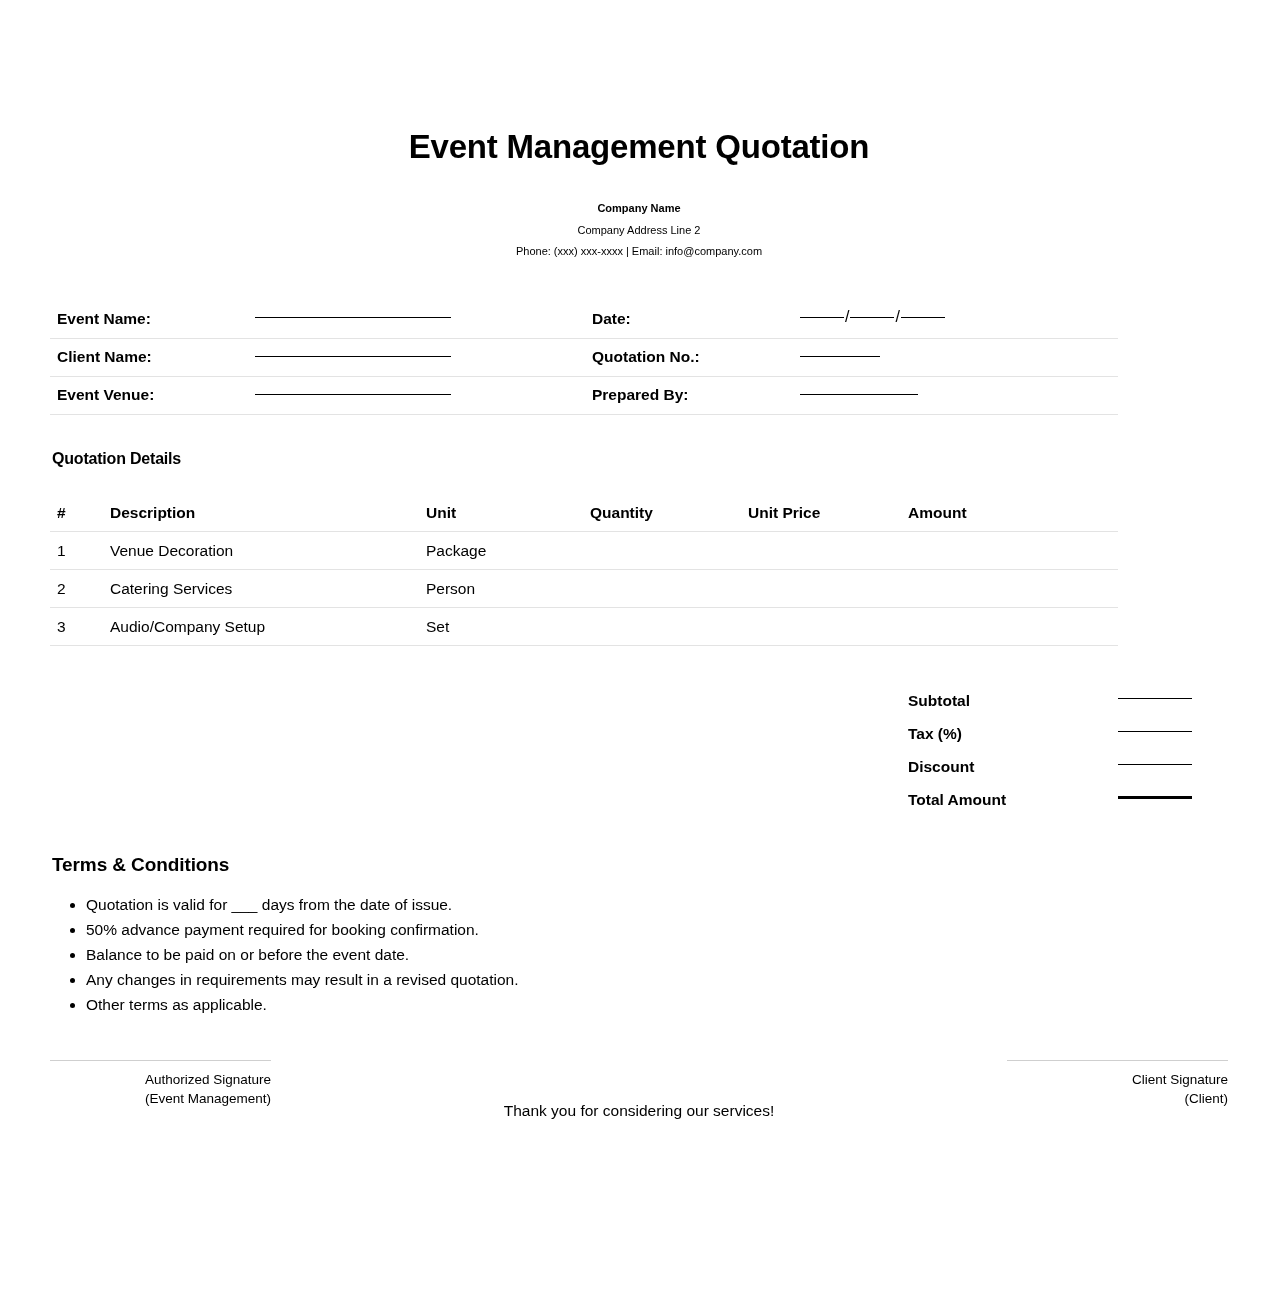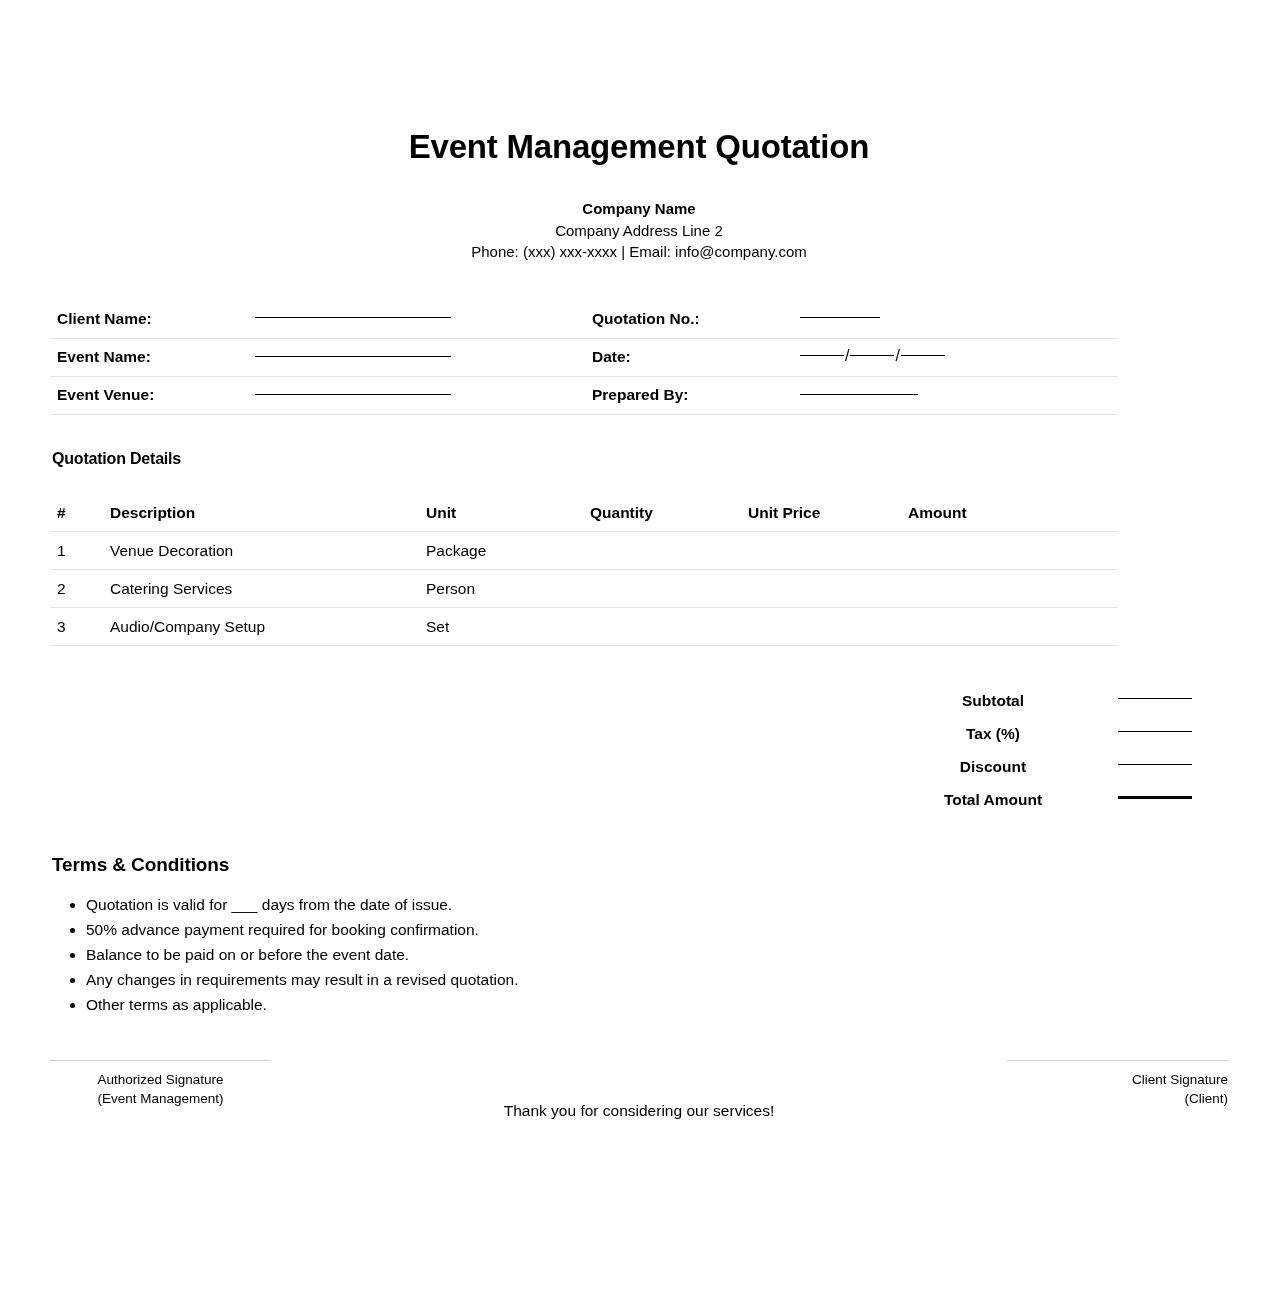--- a/index.html
+++ b/index.html
@@ -34,21 +34,21 @@
     font-weight: bold;
     letter-spacing: -0.2px;
     margin: 0;
     padding-top: 88px;
     line-height: 1.1;
   }
 
   .company-block {
     text-align: center;
     margin-top: 33px;
-    font-size: 15px;
+    font-size: 11px;
     line-height: 21.3px;
   }
   .company-name {
     font-weight: bold;
   }
 
   
   .info-table {
     width: 1068px;
     margin-top: 38px;
@@ -142,21 +142,21 @@
     table-layout: fixed;
     width: 320px;
   }
   .totals-table td {
     padding: 0;
     height: 33px;
     vertical-align: middle;
     font-size: 15.5px;
   }
   .totals-label {
-    text-align: center;
+    text-align: left;
     width: 210px;
     padding-right: 40px !important;
     font-weight: bold;
   }
   .totals-label.plain { font-weight: bold; }
   .totals-value { text-align: left; width: 110px; }
   .total-fill {
     display: inline-block;
     border-bottom: 1.6px solid #000;
     width: 74px;
@@ -195,21 +195,21 @@
     height: 62px;
   }
   .sig-block {
     position: absolute;
     top: 0;
     width: 221px;
     text-align: center;
     font-size: 13.5px;
     line-height: 19px;
   }
-  .sig-left  { left: 0; }
+  .sig-left  { left: 0; text-align: right; }
   .sig-right { right: 0; text-align: right; }
   .sig-line {
     border-top: 1px solid #cfcfcf;
     height: 0;
     margin-bottom: 9px;
   }
 
   .thanks {
     text-align: center;
     font-size: 15.5px;
@@ -225,30 +225,30 @@
 
   <div class="company-block">
     <div class="company-name">Company Name</div>
     <div>Company Address Line 2</div>
     <div>Phone: (xxx) xxx-xxxx | Email: info@company.com</div>
   </div>
 
   <table class="info-table">
     <tbody>
       <tr>
+        <td class="info-label">Event Name:</td>
+        <td class="info-fill"><span class="fill-line fill-long"></span></td>
+        <td class="info-label-r">Date:</td>
+        <td><span class="fill-line fill-date"></span><span class="date-sep">/</span><span class="fill-line fill-date"></span><span class="date-sep">/</span><span class="fill-line fill-date"></span></td>
+      </tr>
+      <tr>
         <td class="info-label">Client Name:</td>
         <td class="info-fill"><span class="fill-line fill-long"></span></td>
         <td class="info-label-r">Quotation No.:</td>
         <td><span class="fill-line fill-short"></span></td>
-      </tr>
-      <tr>
-        <td class="info-label">Event Name:</td>
-        <td class="info-fill"><span class="fill-line fill-long"></span></td>
-        <td class="info-label-r">Date:</td>
-        <td><span class="fill-line fill-date"></span><span class="date-sep">/</span><span class="fill-line fill-date"></span><span class="date-sep">/</span><span class="fill-line fill-date"></span></td>
       </tr>
       <tr>
         <td class="info-label">Event Venue:</td>
         <td class="info-fill"><span class="fill-line fill-long"></span></td>
         <td class="info-label-r">Prepared By:</td>
         <td><span class="fill-line fill-med"></span></td>
       </tr>
     </tbody>
   </table>
 

